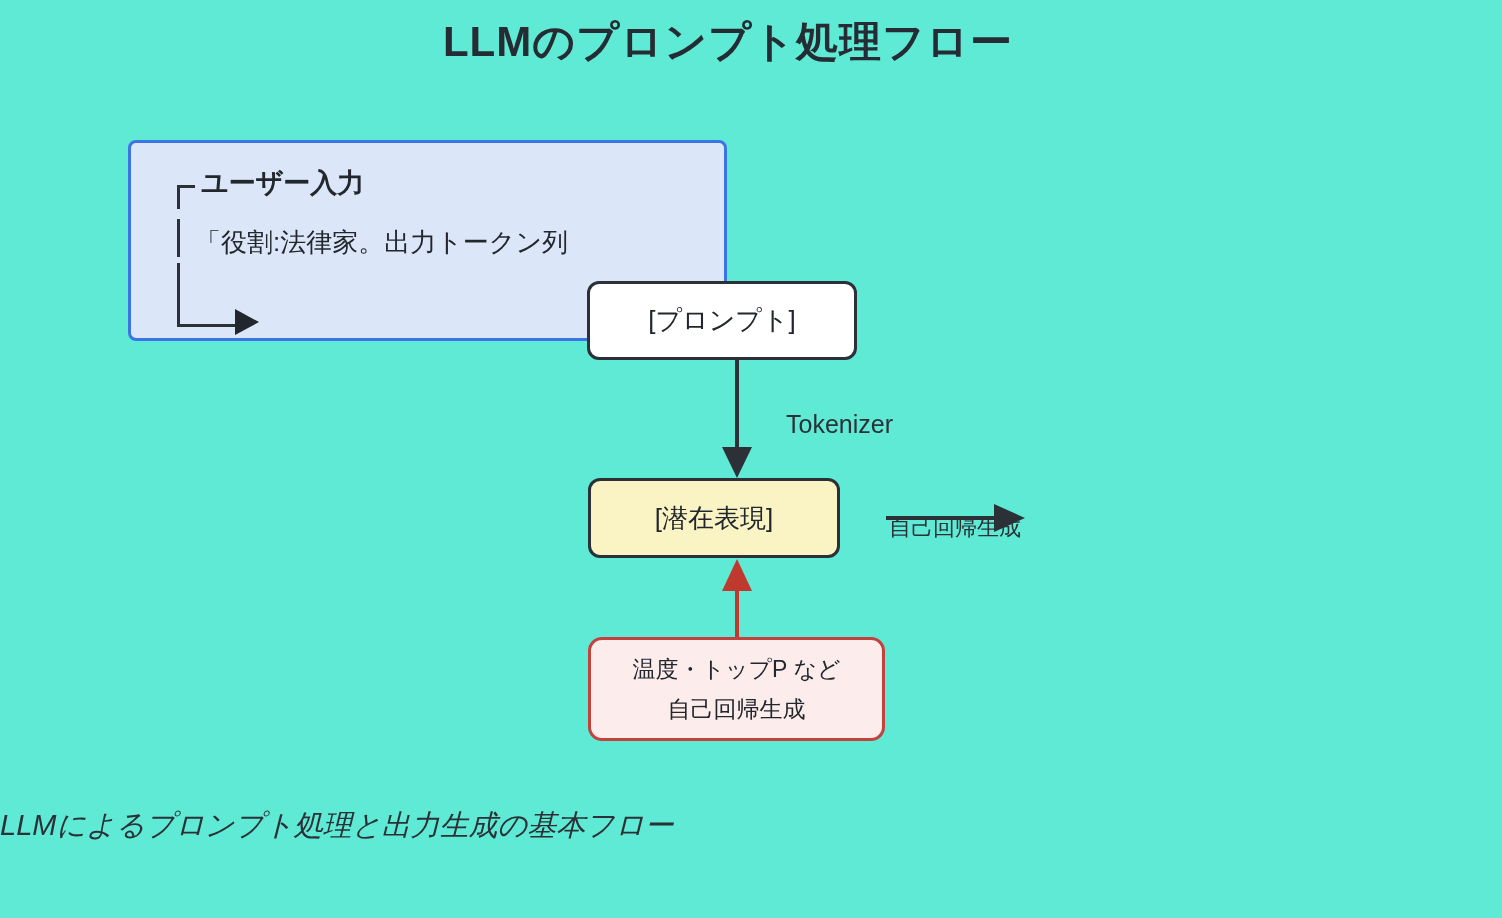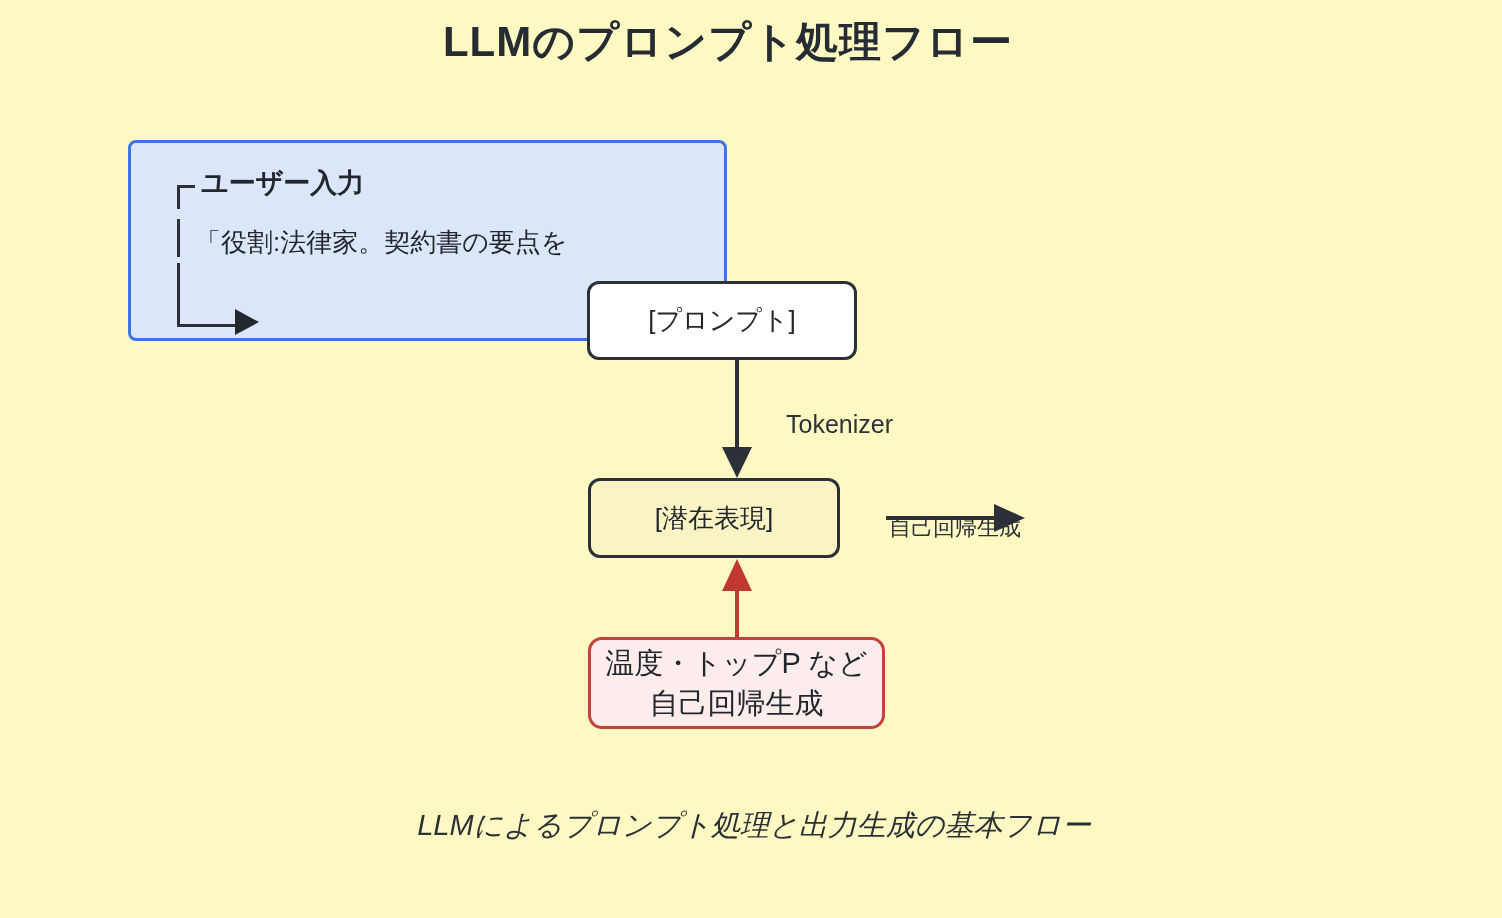--- a/index.html
+++ b/index.html
@@ -5,43 +5,42 @@
   html, body {
     margin: 0;
     padding: 0;
     background: #f7f8fa;
     font-family: "Liberation Sans", "DejaVu Sans", sans-serif;
   }
   .canvas {
     position: relative;
     width: 1502px;
     height: 918px;
-    background: #fef9c3;
+    background: #5eead4;
     overflow: hidden;
     color: #262c33;
   }
   .title {
     position: absolute;
     left: 0; top: 14px;
     width: 1456px;
     text-align: center;
     font-size: 42px;
     font-weight: bold;
     letter-spacing: 1px;
     color: #262c33;
   }
   .caption {
     position: absolute;
     left: 0; top: 806px;
     width: 1460px;
-    text-align: center;
+    text-align: left;
     font-size: 29px;
     font-style: italic;
     color: #2b3137;
-    padding-left: 24px;
   }
   .node {
     position: absolute;
     box-sizing: border-box;
     display: flex;
     align-items: center;
     justify-content: center;
     text-align: center;
     font-size: 26px;
     color: #22272e;
@@ -71,27 +70,27 @@
   }
   .output-box {
     left: 1025px; top: 478px;
     width: 300px; height: 80px;
     background: #def5de;
     border: 3.5px solid #2b3137;
     border-radius: 12px;
   }
   .params-box {
     left: 588px; top: 637px;
-    width: 297px; height: 92px;
+    width: 297px; height: 104px;
     background: #fcedec;
     border: 3.5px solid #c4423e;
     border-radius: 14px;
     flex-direction: column;
     line-height: 40px;
-    font-size: 29px;
+    font-size: 23px;
   }
   
   .user-box-inner { position: absolute; inset: 0; }
   .user-header {
     position: absolute;
     left: 70px; top: 22px;
     font-size: 27px;
     font-weight: bold;
     color: #22272e;
   }
@@ -163,21 +162,21 @@
 <div class="canvas">
 
   <div class="title">LLMのプロンプト処理フロー</div>
 
   <div class="node user-box">
     <div class="user-box-inner">
       <span class="tree-corner"></span>
       <div class="user-header">ユーザー入力</div>
       <span class="tree-vseg seg1"></span>
       <span class="tree-vseg seg2"></span>
-      <div class="user-line l1">「役割:法律家。契約書の要点を</div>
+      <div class="user-line l1">「役割:法律家。出力トークン列</div>
       <span class="tree-elbow"></span>
       <span class="tree-arrowhead"></span>
     </div>
   </div>
 
   <div class="node prompt-box">
     <span>[プロンプト]</span>
   </div>
 
   <div class="vline tokenizer-line"></div>

